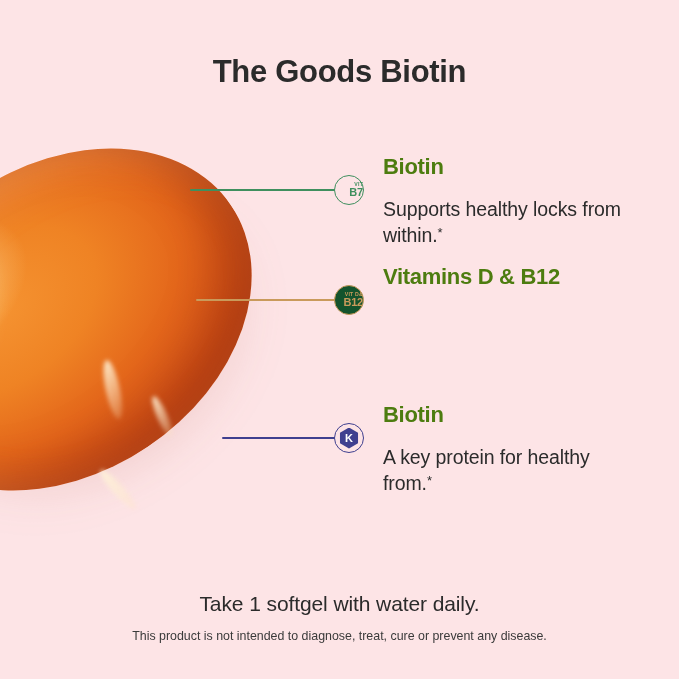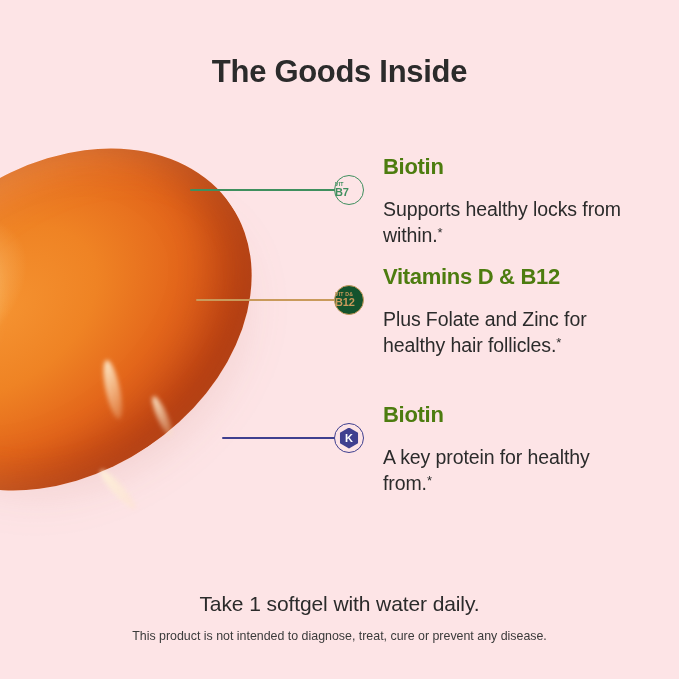--- a/index.html
+++ b/index.html
@@ -113,21 +113,21 @@
   }
   .badge {
     position: absolute;
     left: 0;
     width: 30px;
     height: 30px;
     border-radius: 50%;
     box-sizing: border-box;
     display: flex;
     flex-direction: column;
-    align-items: flex-start;
+    align-items: flex-end;
     justify-content: center;
     line-height: 1;
   }
   .badge-sup {
     font-size: 5.2px;
     font-weight: 700;
     letter-spacing: 0.2px;
     margin-bottom: 0.5px;
   }
   .badge-main {
@@ -209,21 +209,21 @@
     font-size: 12.4px;
     color: #3a3a3a;
     line-height: 1.42;
   }
 </style>
 </head>
 <body>
 
 <div id="canvas">
 
-  <div class="page-title">The Goods Inside</div>
+  <div class="page-title">The Goods Biotin</div>
 
   <div class="capsule-stage">
     <div class="capsule-shadow"></div>
     <div class="capsule">
       <div class="rim-light"></div>
       <div class="gloss gloss-a"></div>
       <div class="gloss gloss-b"></div>
       <div class="gloss gloss-c"></div>
 
     </div>
@@ -244,21 +244,20 @@
     </div>
   </div>
 
   <div class="nutrient-row" id="row-1" style="top:285px">
     <div class="badge" id="badge-1" style="border: 1.4px solid rgb(201, 154, 91); color: rgb(201, 154, 91); background: #14532d;">
       <span class="badge-sup">VIT D&amp;</span>
       <span class="badge-main">B12</span>
     </div>
     <div class="nutrient-text">
       <div class="nutrient-name">Vitamins D &amp; B12</div>
-      <div class="nutrient-desc"><span>Plus Folate and Zinc for healthy hair follicles.</span><span class="asterisk">*</span></div>
     </div>
   </div>
 
   <div class="nutrient-row" id="row-2" style="top:423px">
     <div class="badge-hex-wrap" id="badge-2" style="border: 1.4px solid rgb(63, 63, 143); color: rgb(63, 63, 143); background: rgb(253, 228, 230);">
       <div class="hex" id="hex-2" style="background: rgb(63, 63, 143);">
         <span>K</span>
       </div>
     </div>
     <div class="nutrient-text">

